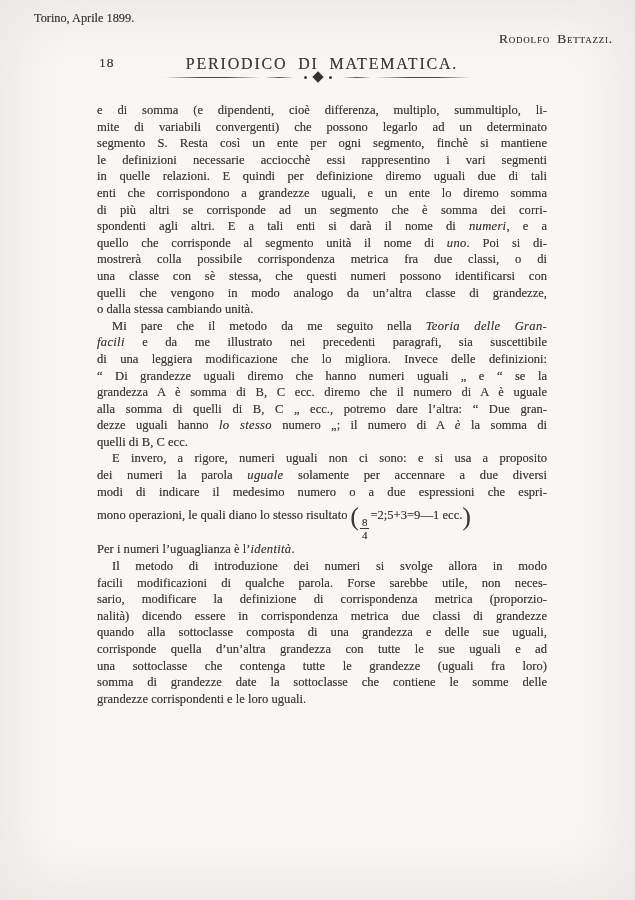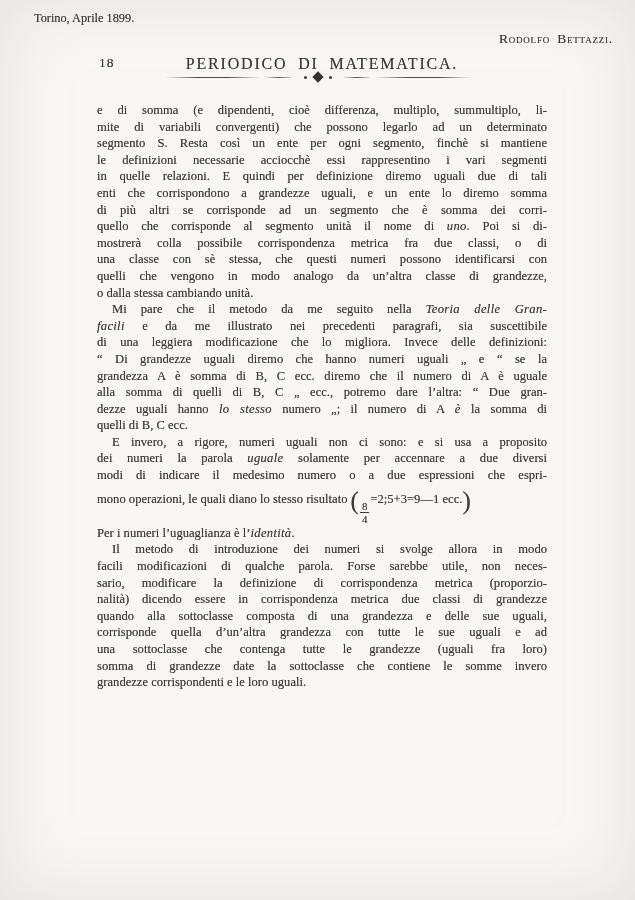--- a/index.html
+++ b/index.html
@@ -83,20 +83,21 @@
 
   <div class="content">
       <div class="para">
         <div class="line j">e di somma (e dipendenti, cioè differenza, multiplo, summultiplo, li-</div>
         <div class="line j">mite di variabili convergenti) che possono legarlo ad un determinato</div>
         <div class="line j">segmento S. Resta così un ente per ogni segmento, finchè si mantiene</div>
         <div class="line j">le definizioni necessarie acciocchè essi rappresentino i vari segmenti</div>
         <div class="line j">in quelle relazioni. E quindi per definizione diremo uguali due di tali</div>
         <div class="line j">enti che corrispondono a grandezze uguali, e un ente lo diremo somma</div>
         <div class="line j">di più altri se corrisponde ad un segmento che è somma dei corri-</div>
+        <div class="line j">spondenti agli altri. E a tali enti si darà il nome di <i>numeri</i>, e a</div>
         <div class="line j">quello che corrisponde al segmento unità il nome di <i>uno</i>. Poi si di-</div>
         <div class="line j">mostrerà colla possibile corrispondenza metrica fra due classi, o di</div>
         <div class="line j">una classe con sè stessa, che questi numeri possono identificarsi con</div>
         <div class="line j">quelli che vengono in modo analogo da un’altra classe di grandezze,</div>
         <div class="line">o dalla stessa cambiando unità.</div>
       </div>
       <div class="para">
         <div class="line j ind">Mi pare che il metodo da me seguito nella <i>Teoria delle Gran-</i></div>
         <div class="line j"><i>facili</i> e da me illustrato nei precedenti paragrafi, sia suscettibile</div>
         <div class="line j">di una leggiera modificazione che lo migliora. Invece delle definizioni:</div>
@@ -119,21 +120,21 @@
         <div class="line">Per i numeri l’uguaglianza è l’<i>identità</i>.</div>
       </div>
       <div class="para">
         <div class="line j ind">Il metodo di introduzione dei numeri si svolge allora in modo</div>
         <div class="line j">facili modificazioni di qualche parola. Forse sarebbe utile, non neces-</div>
         <div class="line j">sario, modificare la definizione di corrispondenza metrica (proporzio-</div>
         <div class="line j">nalità) dicendo essere in corrispondenza metrica due classi di grandezze</div>
         <div class="line j">quando alla sottoclasse composta di una grandezza e delle sue uguali,</div>
         <div class="line j">corrisponde quella d’un’altra grandezza con tutte le sue uguali e ad</div>
         <div class="line j">una sottoclasse che contenga tutte le grandezze (uguali fra loro)</div>
-        <div class="line j">somma di grandezze date la sottoclasse che contiene le somme invero</div>
+        <div class="line j">somma di grandezze date la sottoclasse che contiene le somme delle</div>
         <div class="line">grandezze corrispondenti e le loro uguali.</div>
       </div>
     </div>
 
   <div class="dateline">Torino, Aprile 1899.</div>
 
   <div class="signature">Rodolfo Bettazzi.</div>
 
   <div class="divider">
     <span class="dline"></span>

